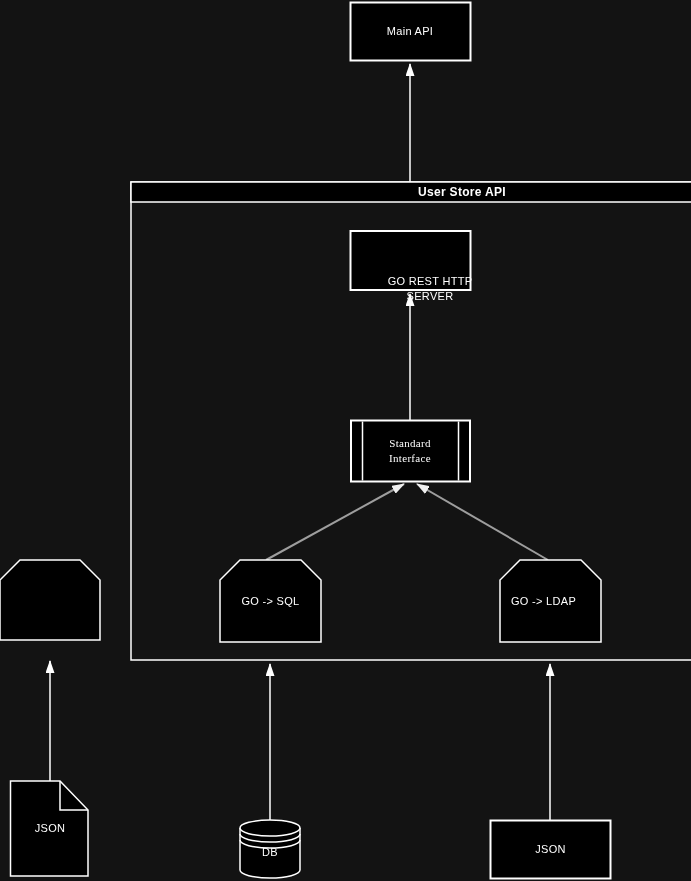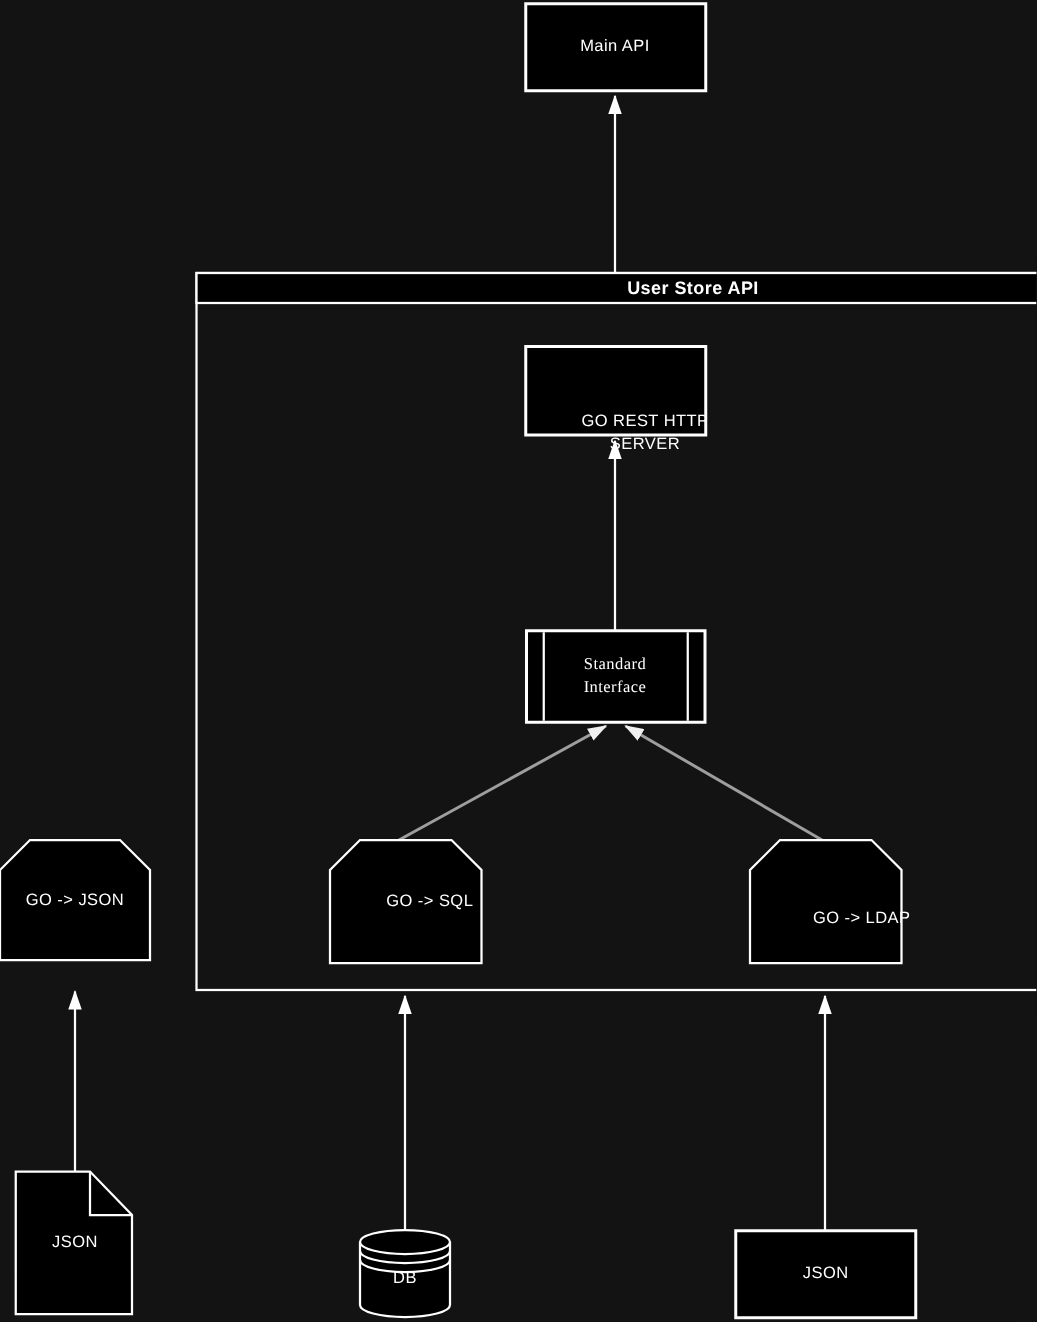--- a/index.html
+++ b/index.html
@@ -91,25 +91,24 @@
   <div class="lbl title" style="left:131px; top:183px; width:662px; height:19px;">User Store API</div>
 
   <div class="lbl" style="left:350px; top:2px; width:120px; height:58px;">Main API</div>
 
   <div class="lbl" style="left:370px; top:231px; width:120px; height:59px;margin-top:28px;">GO REST HTTP
 SERVER</div>
 
   <div class="lbl" style="left:362px; top:420px; width:96px; height:61px;font-family:Liberation Serif, serif;">Standard
 Interface</div>
 
-  <div class="lbl" style="left:0px; top:560px; width:100px; height:80px;">GO -&gt; JSON</div>
 
-  <div class="lbl" style="left:236px; top:560px; width:101px; height:82px;">GO -&gt; SQL</div>
+  <div class="lbl" style="left:220px; top:560px; width:101px; height:82px;">GO -&gt; SQL</div>
 
-  <div class="lbl" style="left:524px; top:560px; width:101px; height:82px;margin-top:11px;">GO -&gt; LDAP</div>
+  <div class="lbl" style="left:493px; top:560px; width:101px; height:82px;">GO -&gt; LDAP</div>
 
   <div class="lbl" style="left:10px; top:781px; width:80px; height:95px;text-align:center;">JSON</div>
 
   <div class="lbl" style="left:240px; top:824px; width:60px; height:56px;">DB</div>
 
   <div class="lbl" style="left:490px; top:820px; width:121px; height:58px;">JSON</div>
 
 </div>
 
 </body></html>

